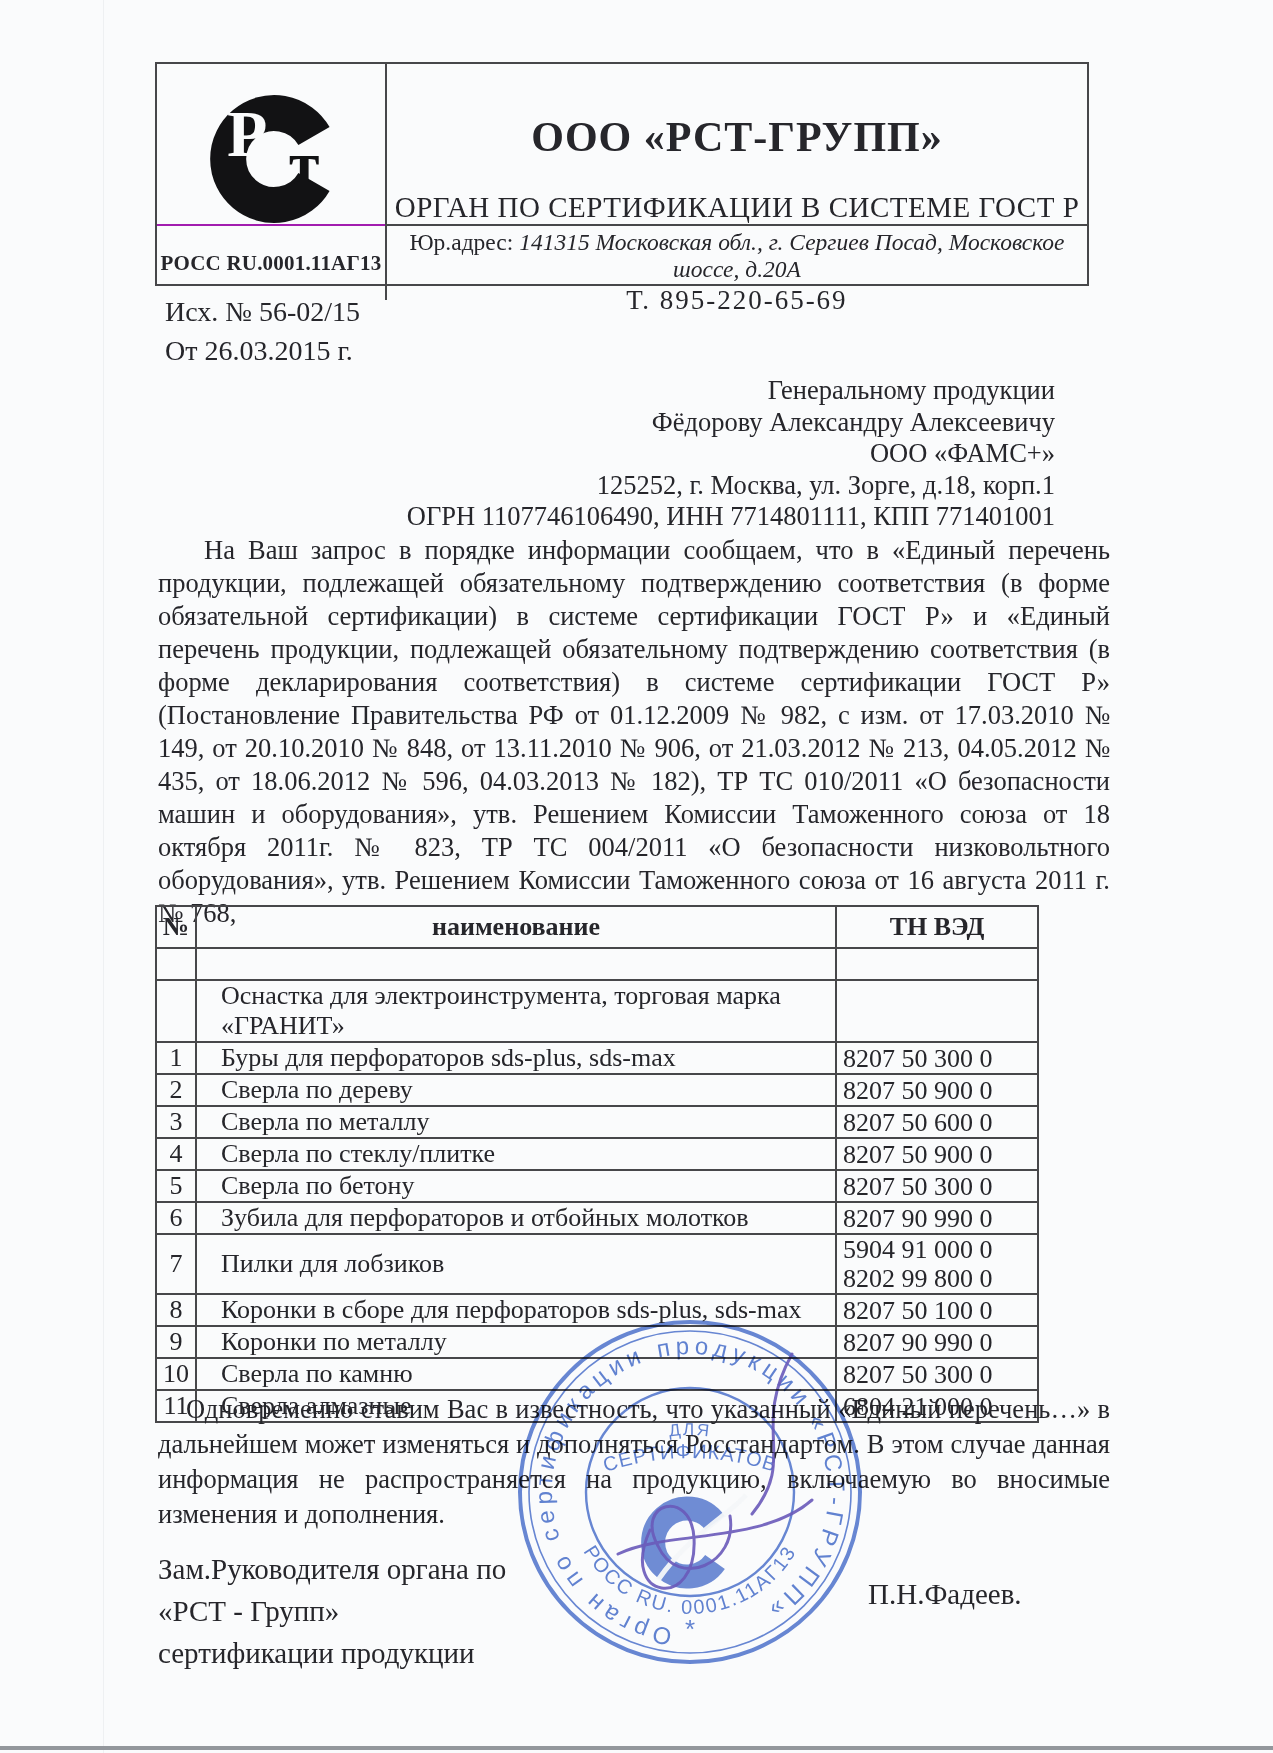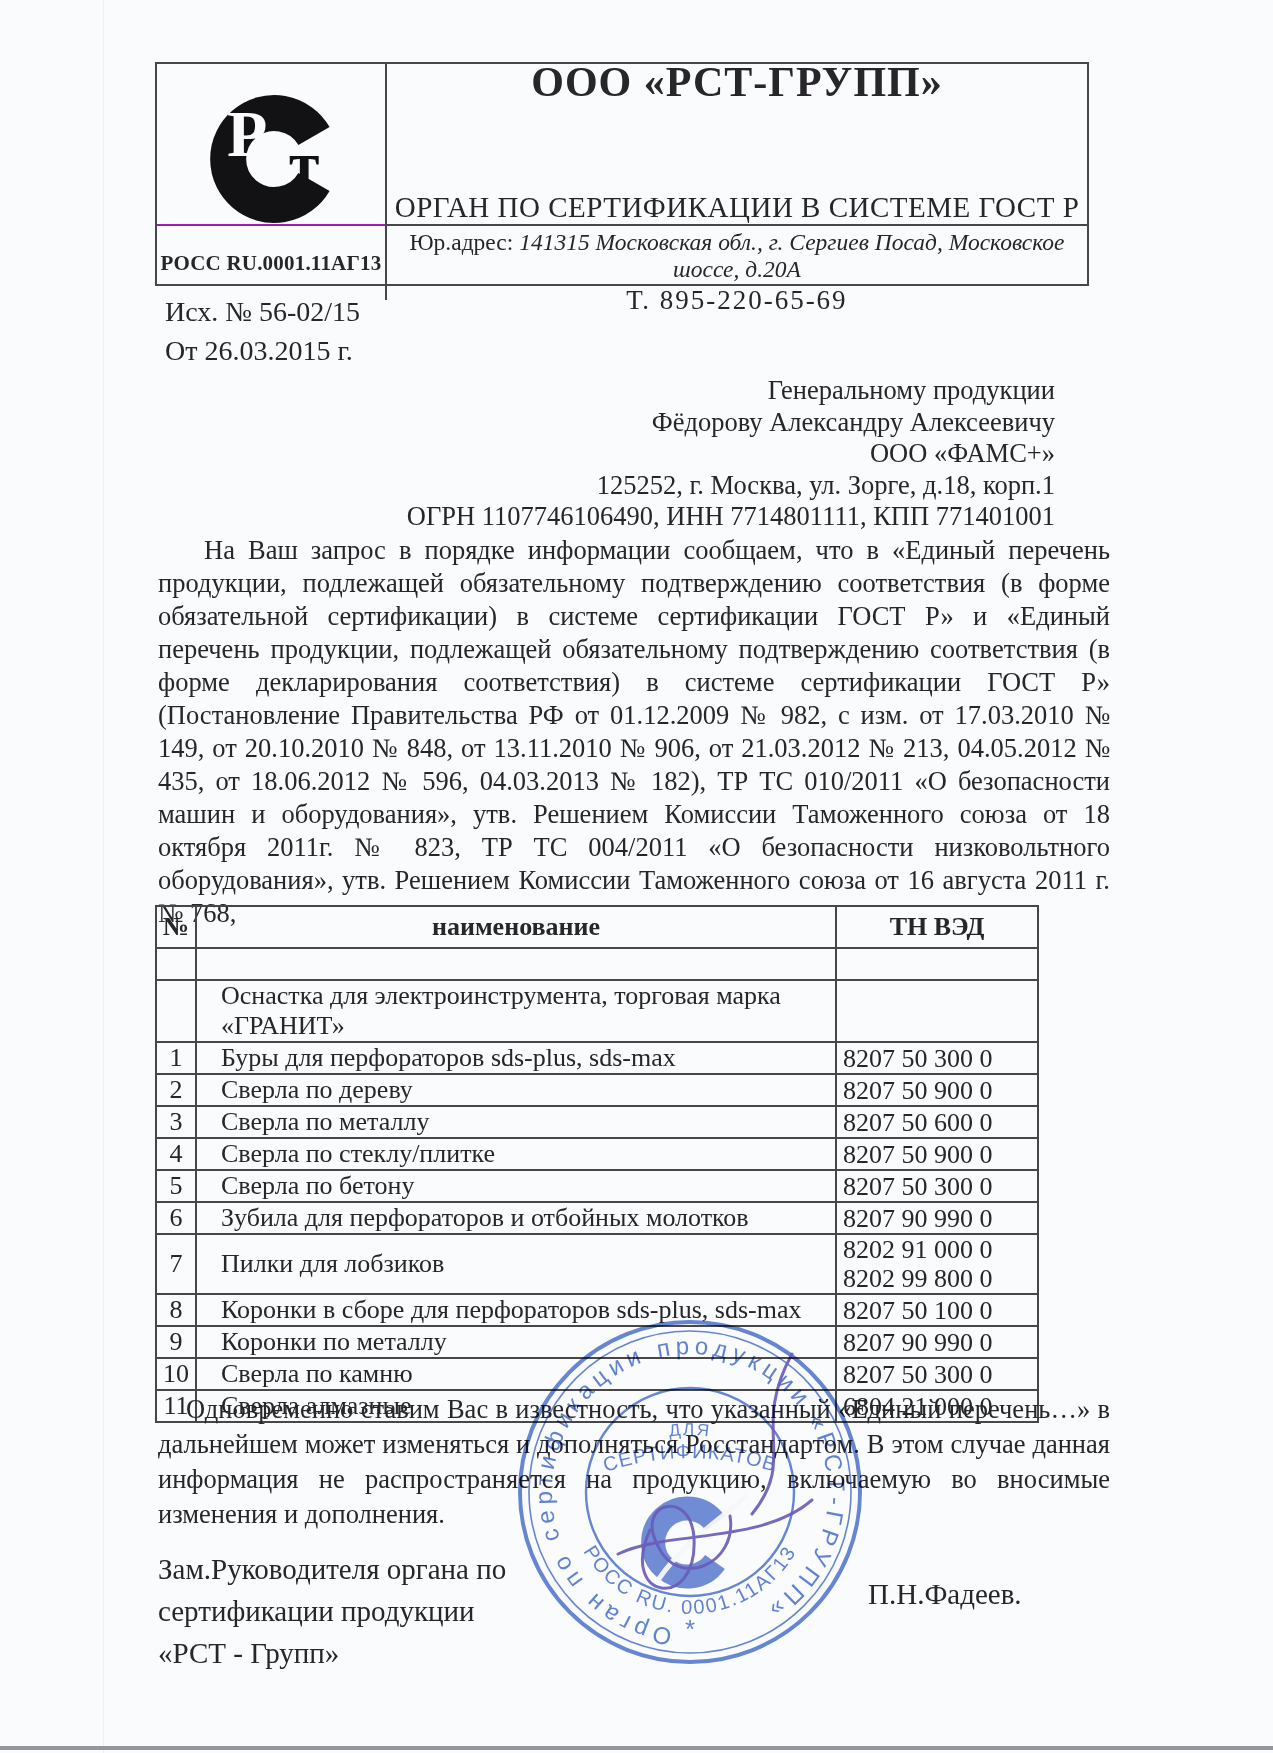--- a/index.html
+++ b/index.html
@@ -12,21 +12,21 @@
   .scan-line-left{position:absolute;left:103px;top:0;width:1px;height:100%;background:#eef0f2;}
   .bottom-edge{position:absolute;left:0;bottom:3px;width:100%;height:4px;background:#93979c;}
 
   
   .header-box{
     position:absolute;left:155px;top:62px;width:930px;height:220px;
     border:2px solid #47474a;display:grid;
     grid-template-columns:228px 1fr;grid-template-rows:1fr 76px;
   }
   .cell-logo{display:flex;align-items:center;justify-content:center;}
-  .cell-title{border-left:2px solid #47474a;display:flex;flex-direction:column;align-items:center;justify-content:space-between;gap:24px;}
+  .cell-title{border-left:2px solid #47474a;display:flex;flex-direction:column;align-items:center;justify-content:flex-end;}
   .org-name{font-size:42px;font-weight:bold;letter-spacing:1px;margin-top:-6px;}
   .org-subtitle{font-size:29px;letter-spacing:.5px;margin-top:30px;}
   .cell-reg{border-top:2px solid #a21caf;display:flex;align-items:center;justify-content:center;
     font-weight:bold;font-size:21px;letter-spacing:.2px;}
   .cell-addr{border-top:2px solid #47474a;border-left:2px solid #47474a;text-align:center;padding-top:3px;}
   .addr-line{font-size:23.5px;}
   .addr-line .it{font-style:italic;}
   .phone-line{font-size:27px;letter-spacing:2px;margin-top:2px;}
 
   .ref-block{position:absolute;left:165px;top:292px;font-size:28px;line-height:39px;}
@@ -162,21 +162,21 @@
           <td class="c-num">6</td>
           <td class="c-name">Зубила для перфораторов и отбойных молотков</td>
           <td class="c-code">
             <div>8207 90 990 0</div>
           </td>
         </tr>
         <tr>
           <td class="c-num">7</td>
           <td class="c-name">Пилки для лобзиков</td>
           <td class="c-code">
-            <div>8202 91 000 0</div>
+            <div>5904 91 000 0</div>
             <div>8202 99 800 0</div>
           </td>
         </tr>
         <tr>
           <td class="c-num">8</td>
           <td class="c-name">Коронки в сборе для перфораторов sds-plus, sds-max</td>
           <td class="c-code">
             <div>8207 50 100 0</div>
           </td>
         </tr>
@@ -201,22 +201,22 @@
             <div>6804 21 000 0</div>
           </td>
         </tr>
       </tbody>
   </table>
 
   <div class="para para-2">Одновременно ставим  Вас в известность, что указанный «Единый перечень…» в дальнейшем может изменяться и дополняться Росстандартом. В этом случае данная информация не распространяется на продукцию, включаемую во вносимые изменения и дополнения.</div>
 
   <div class="signer-title">
       <div>Зам.Руководителя органа по</div>
+      <div>«РСТ - Групп»</div>
       <div>сертификации продукции</div>
-      <div>«РСТ - Групп»</div>
     </div>
   <div class="signer-name">П.Н.Фадеев.</div>
 
   <svg class="stamp" viewBox="0 0 380 380">
     <defs>
       <path id="ringPath" d="M190,328 A138,138 0 1 1 190,52 A138,138 0 1 1 190,328" fill="none"></path>
       <path id="innerBottomPath" d="M68,190 A122,122 0 0 0 312,190" fill="none"></path>
       <path id="dlyaPath" d="M150,140 Q190,126 230,140" fill="none"></path>
       <path id="sertPath" d="M112,168 Q190,144 268,168" fill="none"></path>
     </defs>

